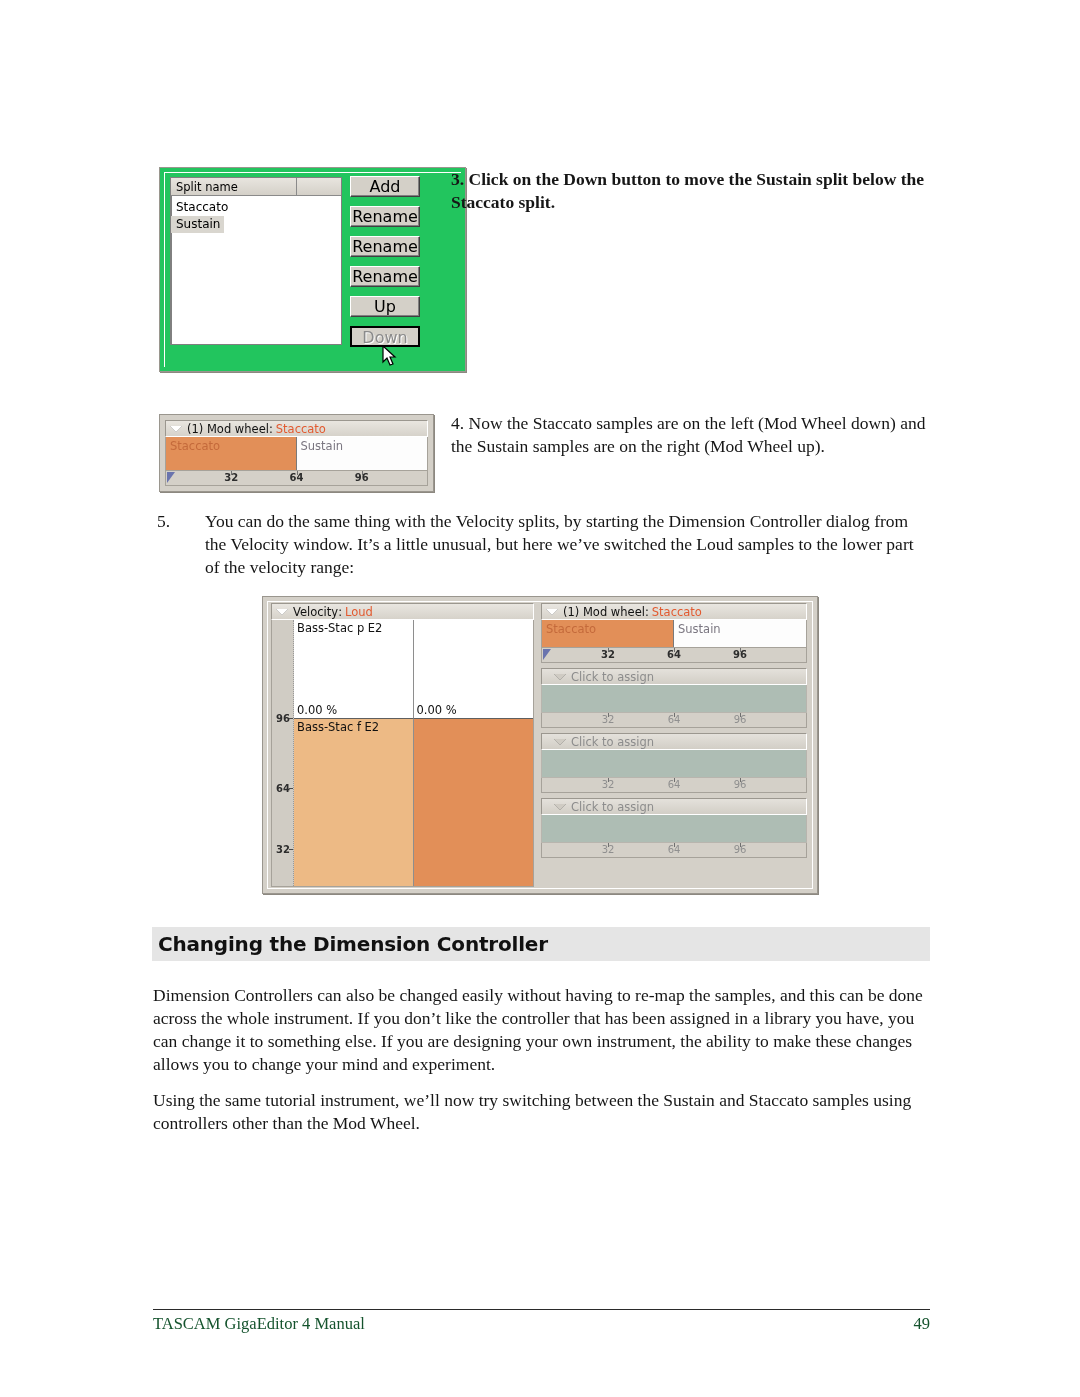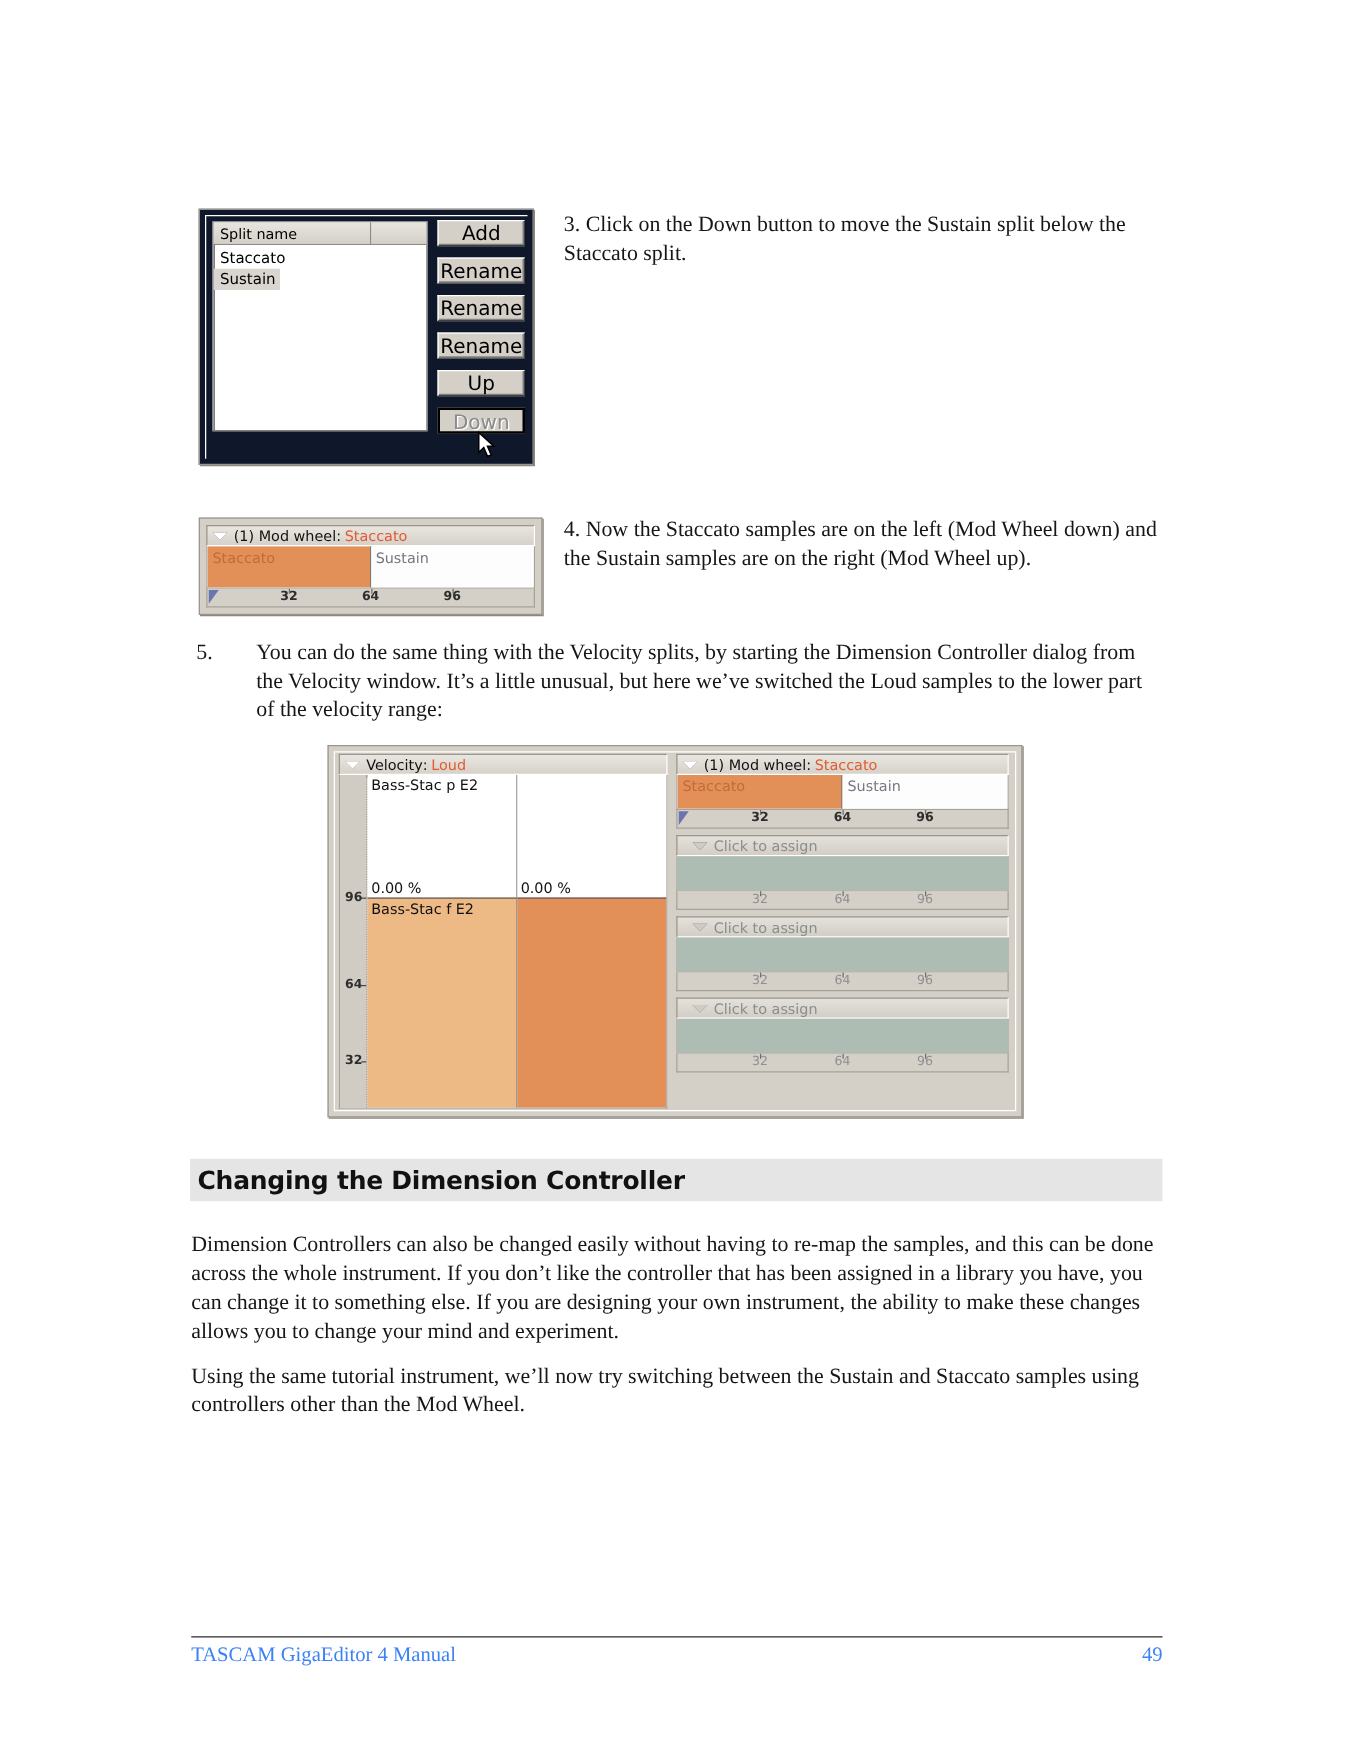--- a/index.html
+++ b/index.html
@@ -29,20 +29,21 @@
     line-height: 1.32;
     color: #161616;
     text-align: left;
   }
 
   
   #step3-text {
     position: absolute;
     left: 451px; top: 168px;
     width: 475px;
+    font-weight: bold;
   }
   #step3-text p { margin: 0 0 24px 0; }
 
   
   #step4-text {
     position: absolute;
     left: 451px; top: 412px;
     width: 475px;
   }
   #step4-text p { margin: 0; }
@@ -105,30 +106,30 @@
   }
   #footer {
     position: absolute;
     left: 153px; top: 1314px;
     width: 777px;
     display: flex;
     justify-content: space-between;
     align-items: baseline;
     font-family: "Liberation Serif", serif;
     font-size: 16.5px;
-    color: #3b82f6;
+    color: #14532d;
   }
 
   
   #shot-splitlist {
     position: absolute;
     left: 159px; top: 167px;
-    width: 268px;
+    width: 307px;
     height: 205px;
-    background: #0f172a;
+    background: #22c55e;
     border: 1px solid #9a968e;
     box-sizing: border-box;
     box-shadow: 1px 1px 0 #8c8880;
   }
   #shot-splitlist .inner-frame {
     position: absolute;
     left: 4px; top: 4px;
     right: 4px; bottom: 4px;
     border-left: 1px solid #ffffff;
     border-top: 1px solid #ffffff;

